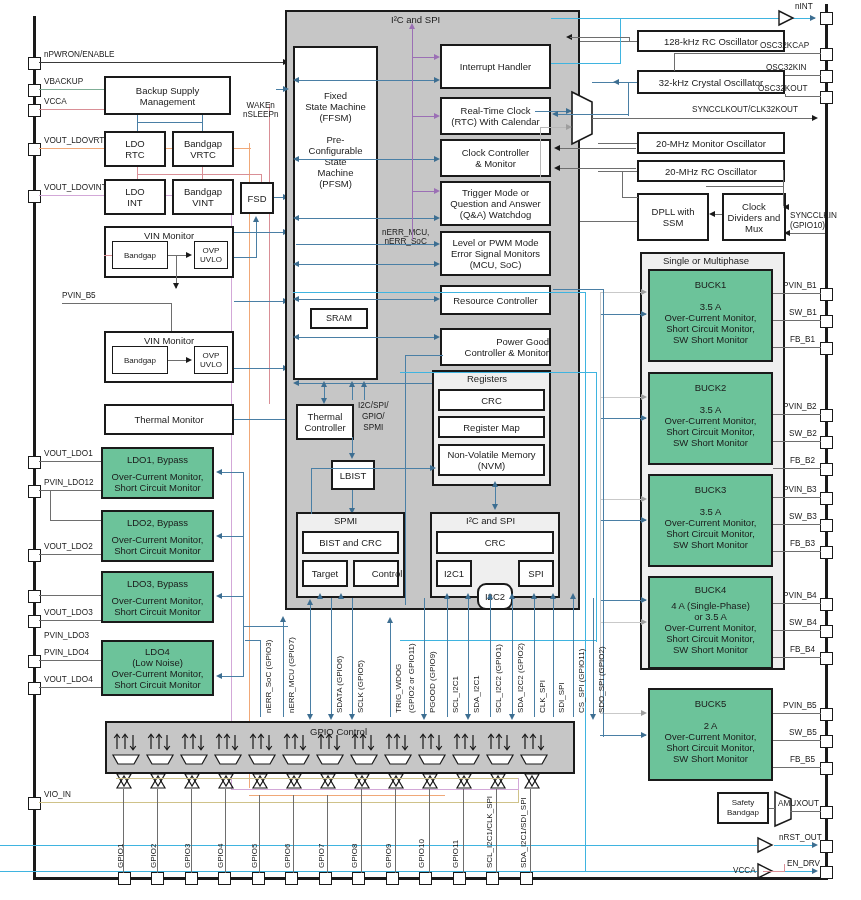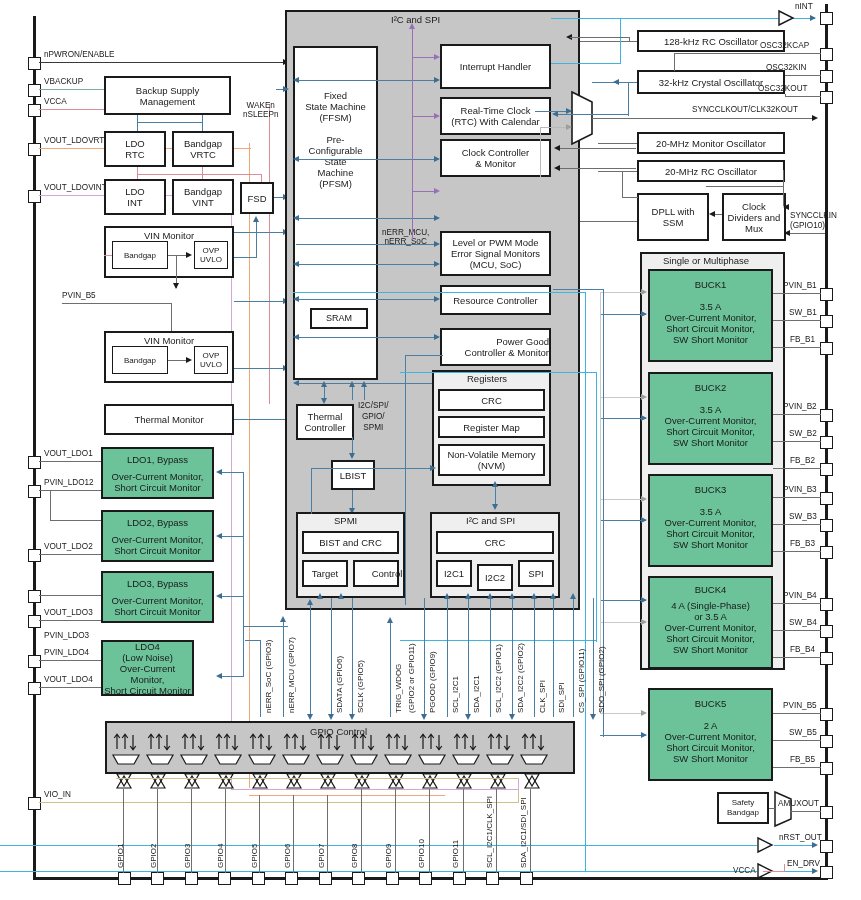--- a/index.html
+++ b/index.html
@@ -214,21 +214,21 @@
   <div class="green abs blk" style="left:101px;top:510px;width:113px;height:52px;background:#6cc39a;">
     <div style="margin-bottom:6px;">LDO2, Bypass</div>
     <div>Over-Current Monitor,</div>
     <div>Short Circuit Monitor</div>
   </div>
   <div class="green abs blk" style="left:101px;top:571px;width:113px;height:52px;background:#6cc39a;">
     <div style="margin-bottom:6px;">LDO3, Bypass</div>
     <div>Over-Current Monitor,</div>
     <div>Short Circuit Monitor</div>
   </div>
-  <div class="green abs blk" style="left:101px;top:640px;width:93px;height:56px;background:#6cc39a;">
+  <div class="green abs blk" style="left:101px;top:640px;width:113px;height:56px;background:#6cc39a;">
     <div>LDO4</div>
     <div>(Low Noise)</div>
     <div>Over-Current Monitor,</div>
     <div>Short Circuit Monitor</div>
   </div>
 
   <div class="ln v blue" style="left:243px;top:472px;height:205px;"></div>
   <div class="ln h blue" style="left:222px;top:472px;width:22px;"></div>
   <div class="arr arr-l" style="left:216px;top:468.5px;"></div>
   <div class="ln h blue" style="left:222px;top:536px;width:22px;"></div>
@@ -311,20 +311,25 @@
     <div>Interrupt Handler</div>
   </div>
   <div class="blk abs" style="left:440px;top:97px;width:111px;height:38px;">
     <div>Real-Time Clock</div>
     <div>(RTC) With Calendar</div>
   </div>
   <div class="blk abs" style="left:440px;top:139px;width:111px;height:38px;">
     <div>Clock Controller</div>
     <div>&amp; Monitor</div>
   </div>
+  <div class="blk abs" style="left:440px;top:181px;width:111px;height:45px;">
+    <div>Trigger Mode or</div>
+    <div>Question and Answer</div>
+    <div>(Q&amp;A) Watchdog</div>
+  </div>
   <div class="blk abs" style="left:440px;top:231px;width:111px;height:45px;">
     <div>Level or PWM Mode</div>
     <div>Error Signal Monitors</div>
     <div>(MCU, SoC)</div>
   </div>
   <div class="blk abs" style="left:440px;top:285px;width:111px;height:30px;">
     <div>Resource Controller</div>
   </div>
   <div class="blk abs" style="left:440px;top:328px;width:111px;height:38px;align-items:flex-end;">
     <div>Power Good</div>
@@ -383,21 +388,21 @@
   </div>
 
   <div class="lightgray abs" style="left:430px;top:512px;width:130px;height:86px;"></div>
   <div class="ttl" style="left:466px;top:515px;"><span>I²C and SPI</span></div>
   <div class="blk abs" style="left:436px;top:531px;width:118px;height:23px;">
     <div>CRC</div>
   </div>
   <div class="blk abs" style="left:436px;top:560px;width:36px;height:27px;">
     <div>I2C1</div>
   </div>
-  <div class="blk abs" style="left:477px;top:564px;width:36px;height:27px;">
+  <div class="blk abs" style="left:477px;top:583px;width:36px;height:27px;border-radius:9px;">
     <div>I2C2</div>
   </div>
   <div class="blk abs" style="left:518px;top:560px;width:36px;height:27px;">
     <div>SPI</div>
   </div>
   <div class="ln v blue" style="left:495px;top:486px;height:22px;"></div>
   <div class="arr arr-u" style="left:491.5px;top:481px;"></div>
   <div class="arr arr-d" style="left:491.5px;top:504px;"></div>
 
   <div class="ln v blue" style="left:405px;top:355px;height:250px;"></div>

